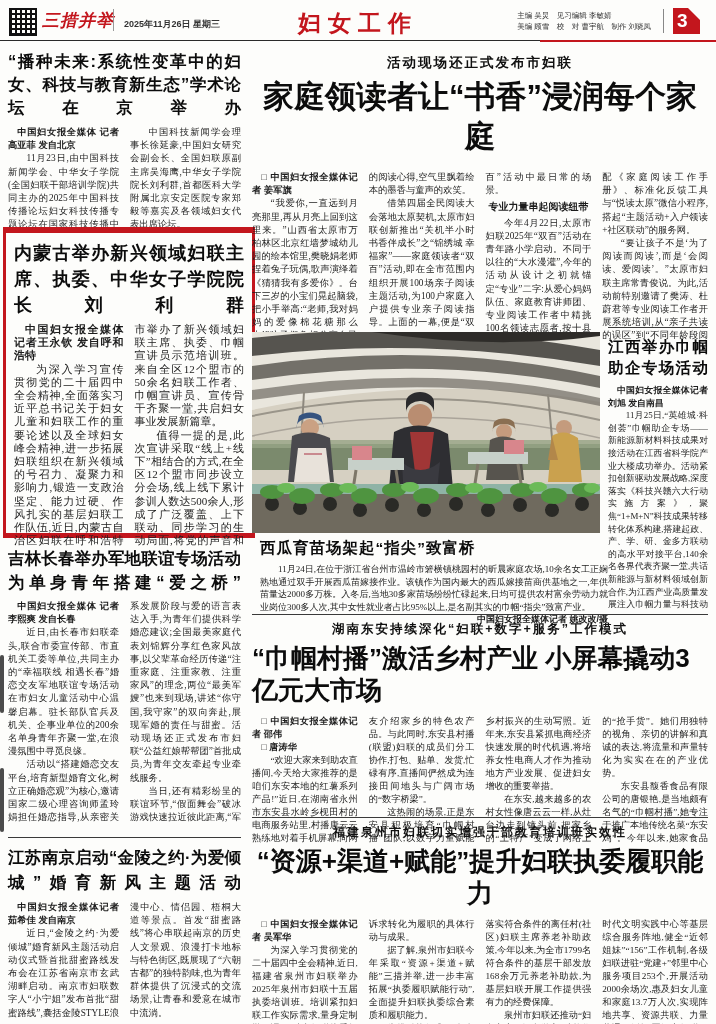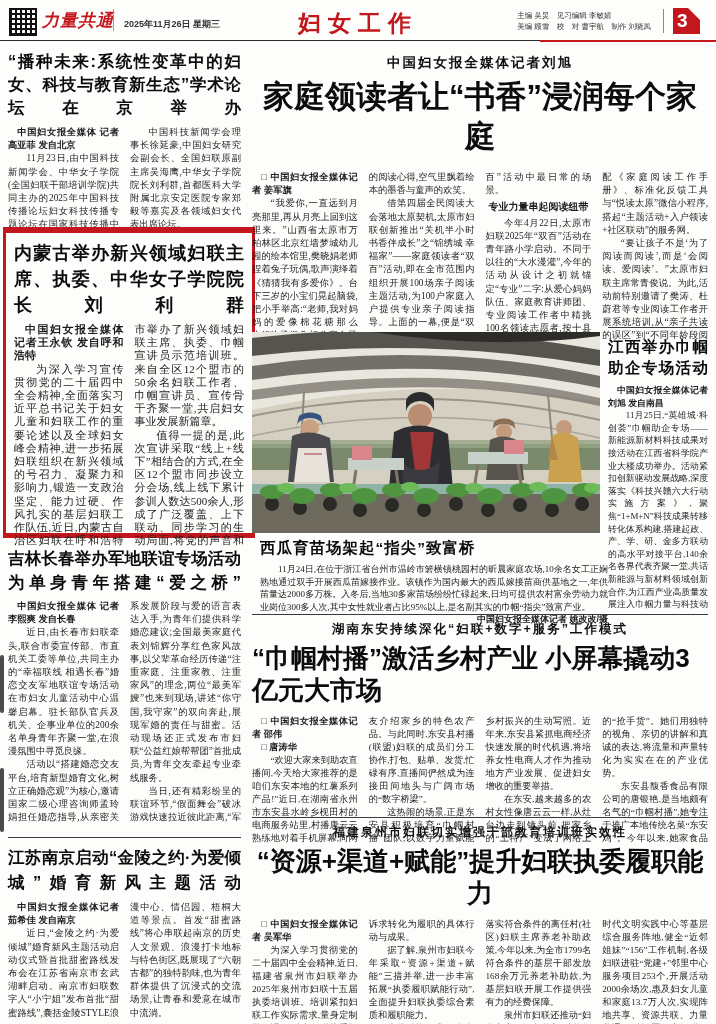--- a/index.html
+++ b/index.html
@@ -96,21 +96,21 @@
   
   .mark{position:absolute;left:0;width:4px;background:#2b2b2b;opacity:.85;border-radius:2px;}
 </style>
 </head>
 <body>
 
 <div class="page">
 
   <div class="header">
     <div class="qr"></div>
-    <div class="masthead">力量共通</div>
+    <div class="masthead">三措并举</div>
     <div class="hsep"></div>
     <div class="hdate">2025年11月26日 星期三</div>
     <div class="section-title">妇女工作</div>
     <div class="credits"><span>主编 吴炅　见习编辑 李敏婧</span>
 <span>美编 顾雪　校　对 曹宇航　制作 刘晓凤</span></div>
     <div class="credsep"></div>
     <div class="pagenum">3</div>
     <div class="hrule"></div>
     <div class="hrule-red"></div>
   </div>
@@ -148,21 +148,21 @@
 
   <div class="art-nanjing">
     <h2 class="just-last">江苏南京启动“金陵之约·为爱倾城”婚育新风主题活动</h2>
     <div class="cols">
         <p class="byline">中国妇女报全媒体记者茹希佳 发自南京</p>
         <p class="para">近日,“金陵之约·为爱倾城”婚育新风主题活动启动仪式暨首批甜蜜路线发布会在江苏省南京市玄武湖畔启动。南京市妇联数字人“小宁姐”发布首批“甜蜜路线”,囊括金陵STYLE浪漫中心、情侣园、梧桐大道等景点。首发“甜蜜路线”将心串联起南京的历史人文景观、浪漫打卡地标与特色街区,既展现了“六朝古都”的独特韵味,也为青年群体提供了沉浸式的交流场景,让青春和爱意在城市中流淌。</p>
       </div>
   </div>
 
   <div class="feature">
-    <div class="kicker">中国妇女报全媒体记者刘旭</div>
+    <div class="kicker">活动现场还正式发布市妇联</div>
     <h1>家庭领读者让“书香”浸润每个家庭</h1>
     <div class="cols">
         <p class="byline">□ 中国妇女报全媒体记者 姜军旗</p>
         <p class="para">“我爱你,一直远到月亮那里,再从月亮上回到这里来。”山西省太原市万柏林区北京红墙梦城幼儿园的绘本馆里,樊晓娟老师捏着兔子玩偶,歌声演绎着《猜猜我有多爱你》。台下三岁的小宝们晃起脑袋,把小手举高:“老师,我对妈妈的爱像棉花糖那么大!”孩子们争相分享自己的阅读心得,空气里飘着绘本的墨香与童声的欢笑。</p>
         <p class="para">借第四届全民阅读大会落地太原契机,太原市妇联创新推出“关机半小时 书香伴成长”之“锦绣城 幸福家”——家庭领读者“双百”活动,即在全市范围内组织开展100场亲子阅读主题活动,为100户家庭入户提供专业亲子阅读指导。上面的一幕,便是“双百”活动中最日常的场景。</p>
         <h5 class="subhead">专业力量串起阅读纽带</h5>
         <p class="para">今年4月22日,太原市妇联2025年“双百”活动在青年路小学启动。不同于以往的“大水漫灌”,今年的活动从设计之初就锚定“专业”二字:从爱心妈妈队伍、家庭教育讲师团、专业阅读工作者中精挑100名领读志愿者,按十县(市、区)分成10个小组,搭配《家庭阅读工作手册》、标准化反馈工具与“悦读太原”微信小程序,搭起“主题活动+入户领读+社区联动”的服务网。</p>
         <p class="para">“要让孩子不是‘为了阅读而阅读’,而是‘会阅读、爱阅读’。”太原市妇联主席常青俊说。为此,活动前特别邀请了樊涛、杜蔚君等专业阅读工作者开展系统培训,从“亲子共读的误区”到“不同年龄段阅读计划制定”,用案例讨论与实操演练把理论变成“能带走的本领”。</p>
       </div>
   </div>

